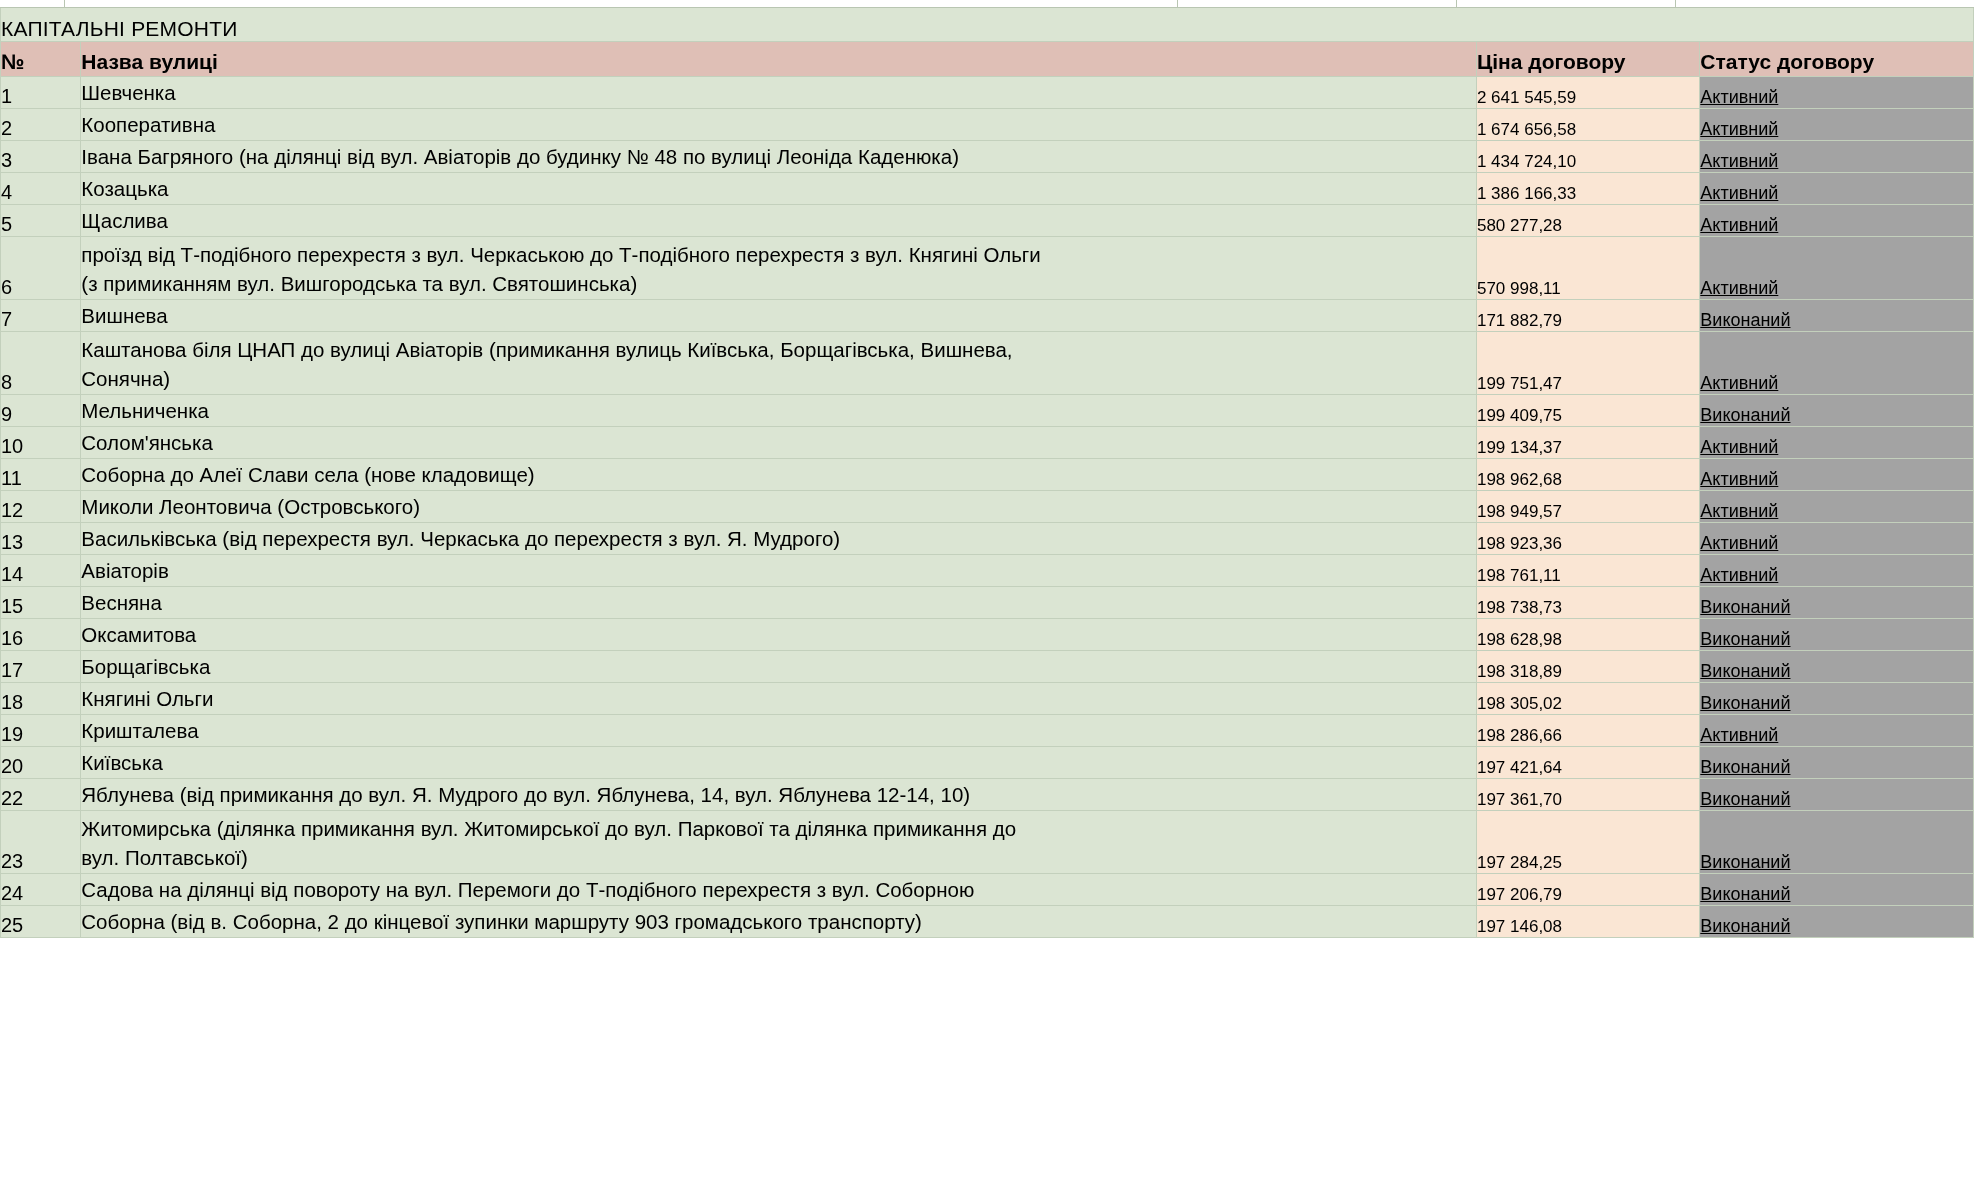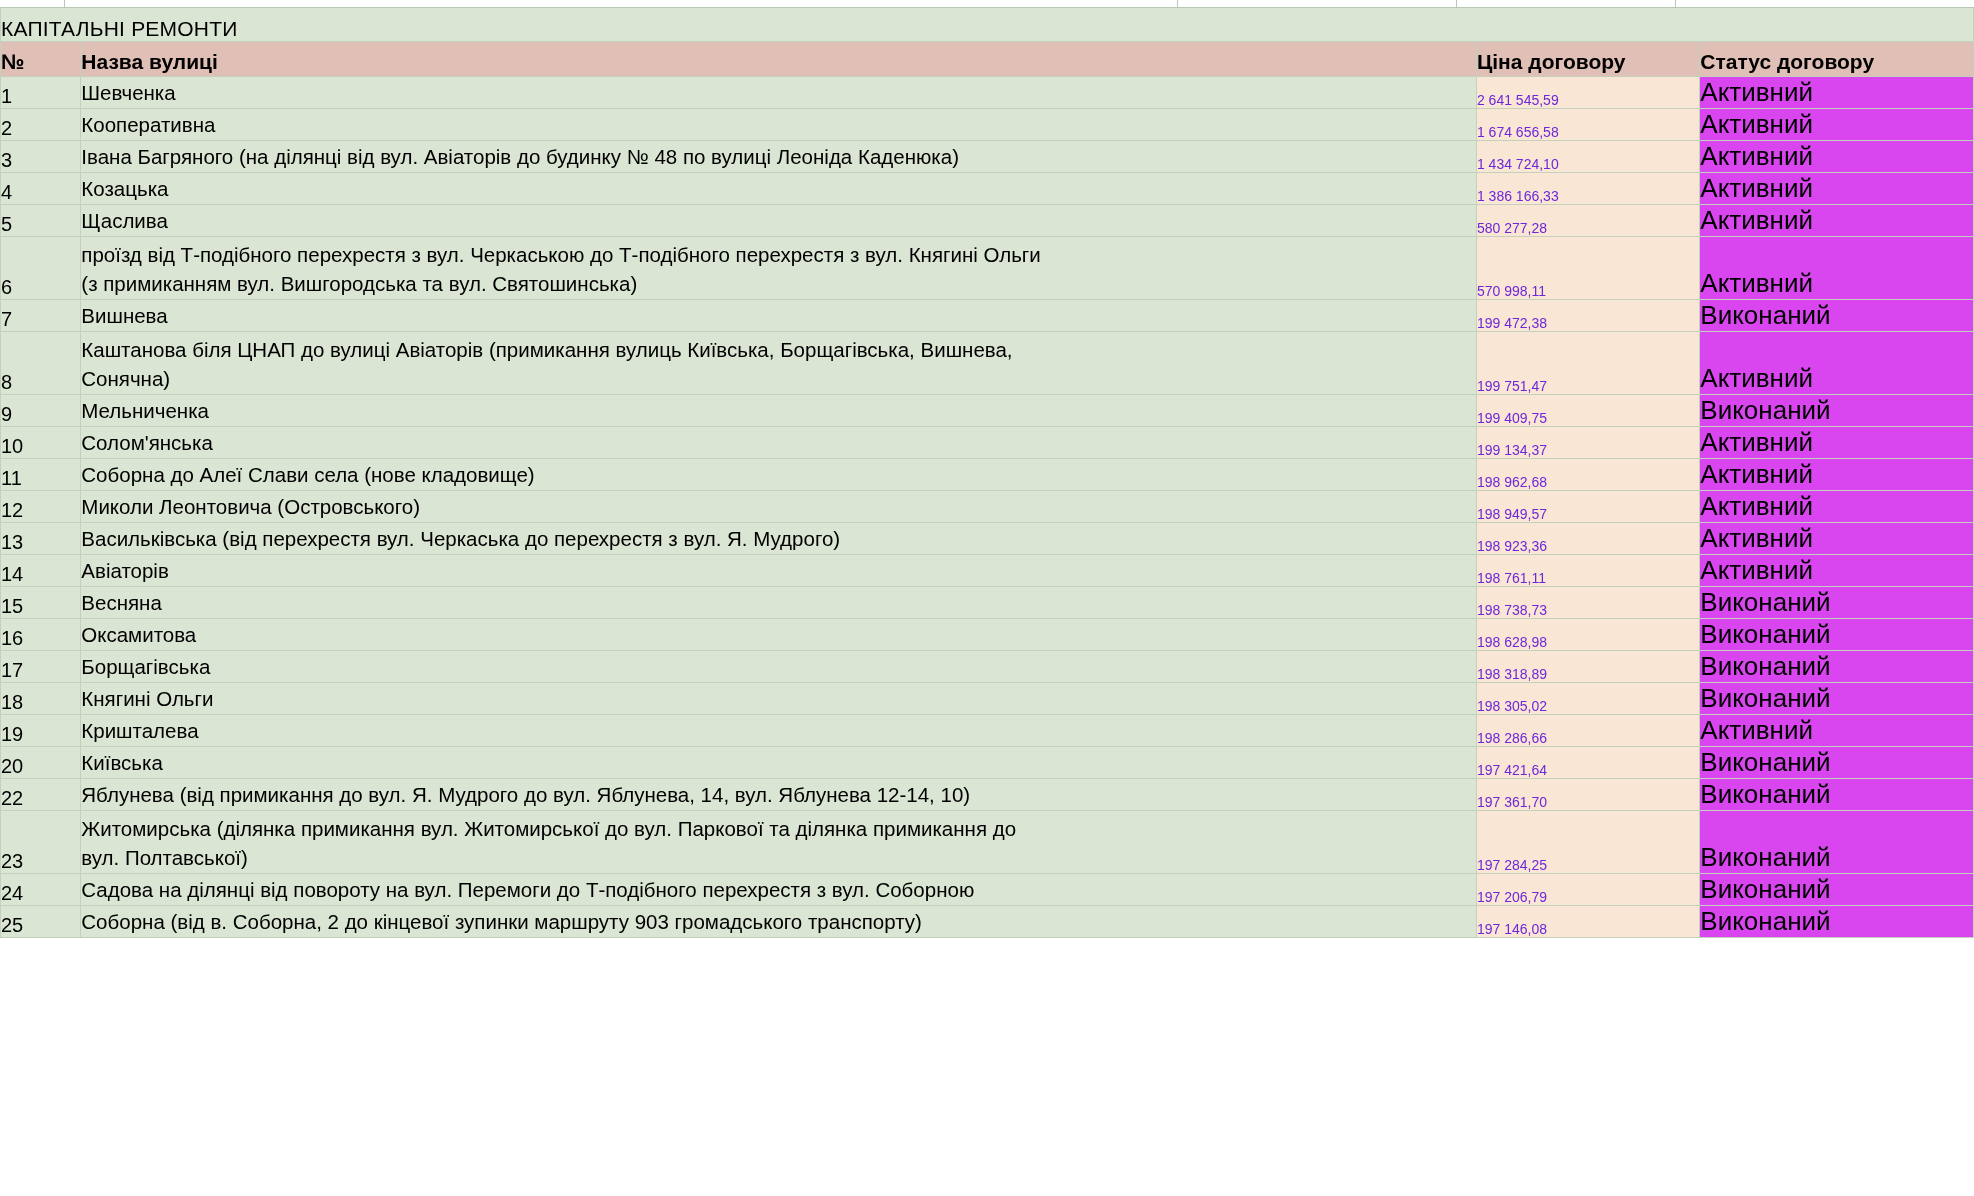--- a/index.html
+++ b/index.html
@@ -96,29 +96,30 @@
     font-size: 20.5px;
     color: #000000;
     line-height: 1.45;
     vertical-align: bottom;
   }
   td.cell-street .ln { display: block; white-space: nowrap; }
   td.cell-price {
     background: #fae6d4;
     padding-left: 9px;
     padding-bottom: 4px;
-    font-size: 14px;
-    color: #6d28d9;
+    font-size: 17px;
+    color: #000000;
   }
   td.cell-status {
-    background: #d946ef;
+    background: #a3a3a3;
     padding-left: 9px;
     padding-bottom: 4px;
-    font-size: 26px;
-    color: #000000;
+    font-size: 18px;
+    color: #000000;
+    text-decoration: underline;
   }
 
   tr.r-single td { height: 31px; }
   tr.r-double td { height: 62px; }
 </style>
 </head>
 <body>
 
 <div class="top-strip">
   <div class="seg ts-a"></div>
@@ -197,21 +198,21 @@
           <span class="ln">(з примиканням вул. Вишгородська та вул. Святошинська)</span>
         </td>
         <td class="cell-price">570 998,11</td>
         <td class="cell-status">Активний</td>
       </tr>
       <tr class="r-single">
         <td class="cell-num">7</td>
         <td class="cell-street">
           <span class="ln">Вишнева</span>
         </td>
-        <td class="cell-price">199 472,38</td>
+        <td class="cell-price">171 882,79</td>
         <td class="cell-status">Виконаний</td>
       </tr>
       <tr class="r-double">
         <td class="cell-num">8</td>
         <td class="cell-street">
           <span class="ln">Каштанова біля ЦНАП до вулиці Авіаторів (примикання вулиць Київська, Борщагівська, Вишнева,</span>
           <span class="ln">Сонячна)</span>
         </td>
         <td class="cell-price">199 751,47</td>
         <td class="cell-status">Активний</td>

